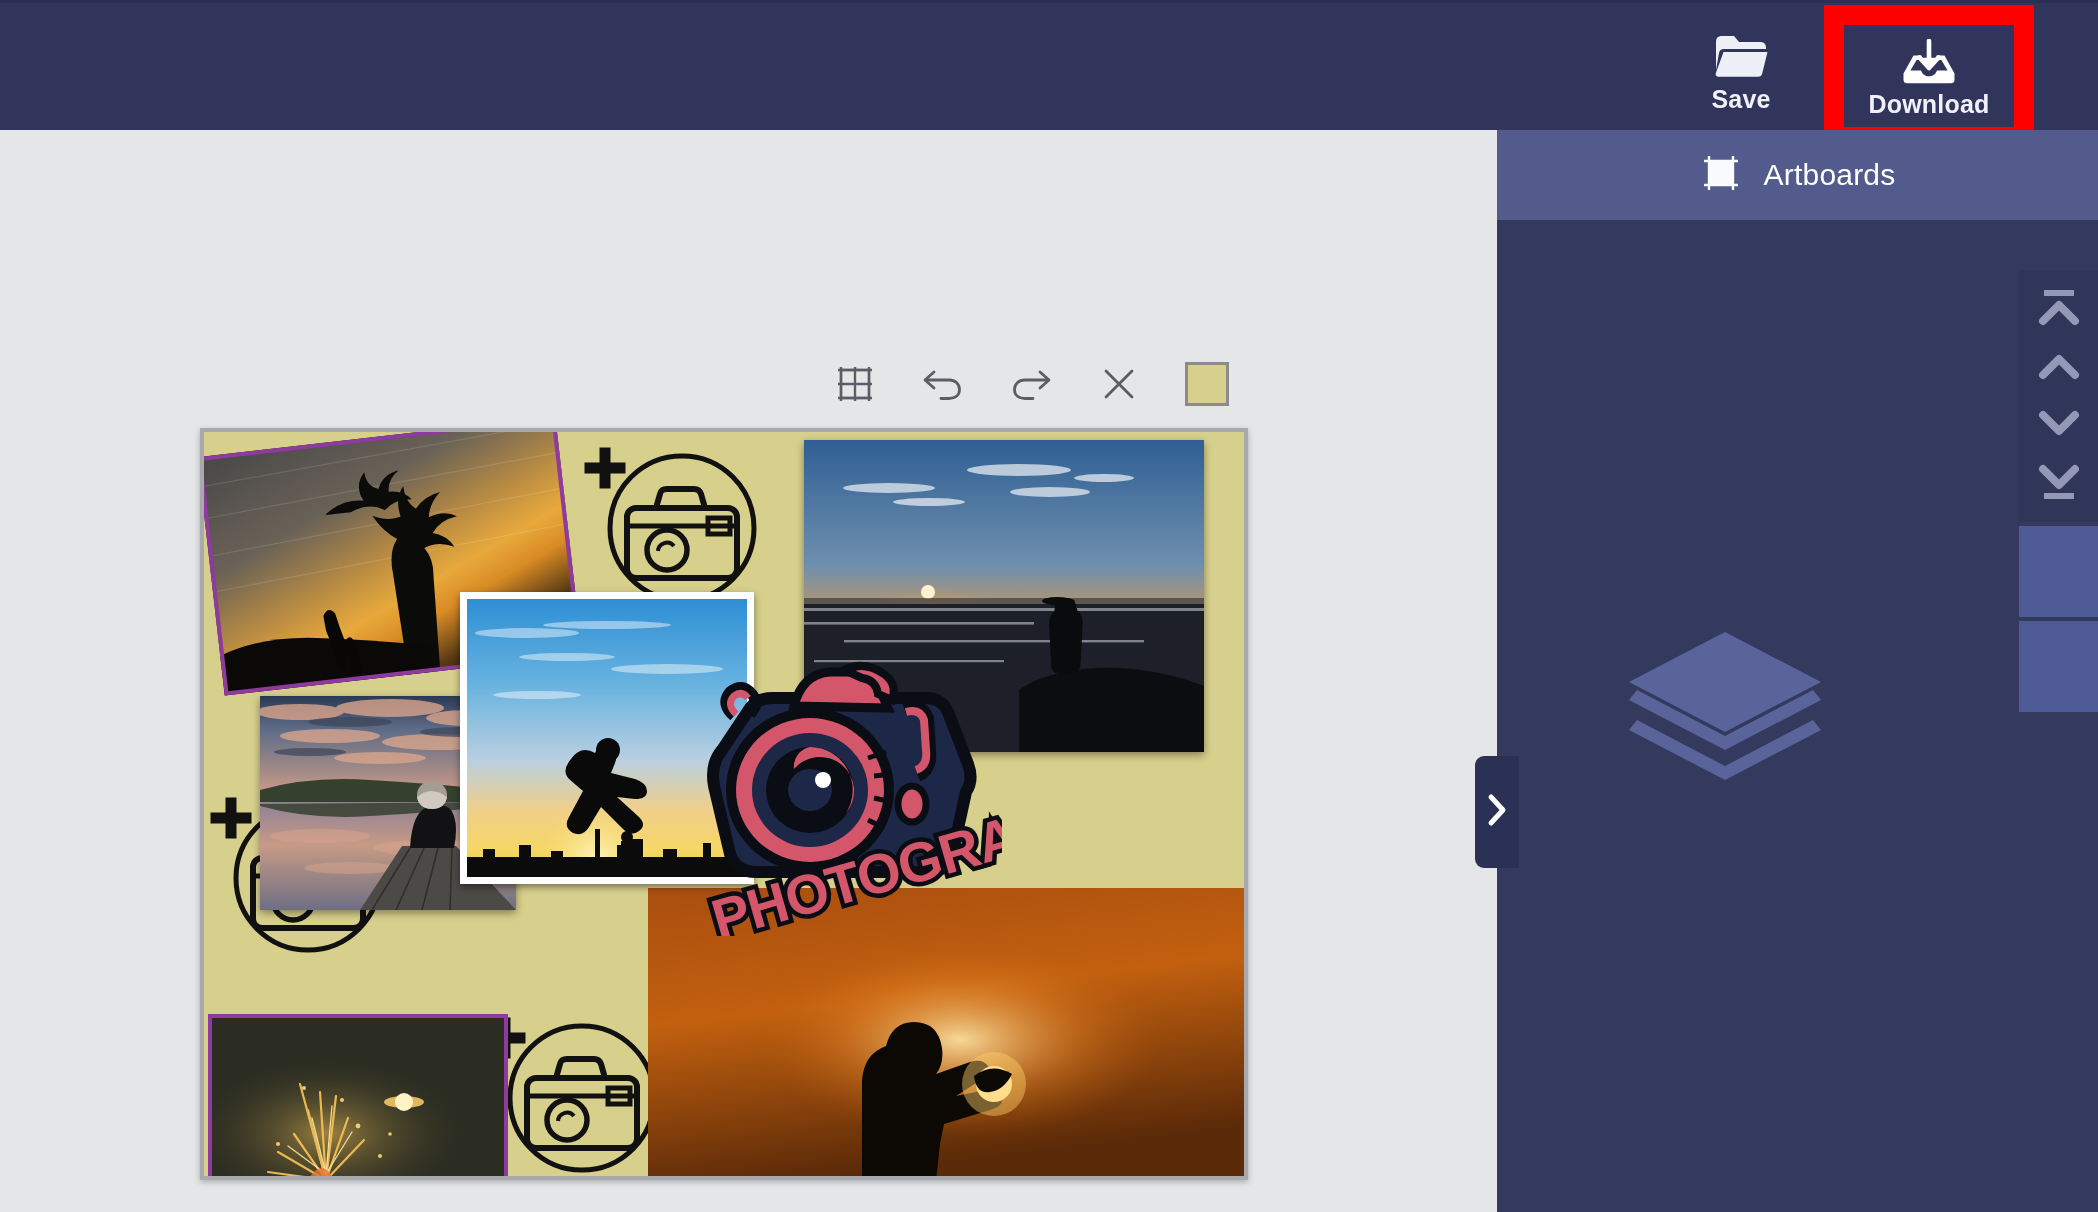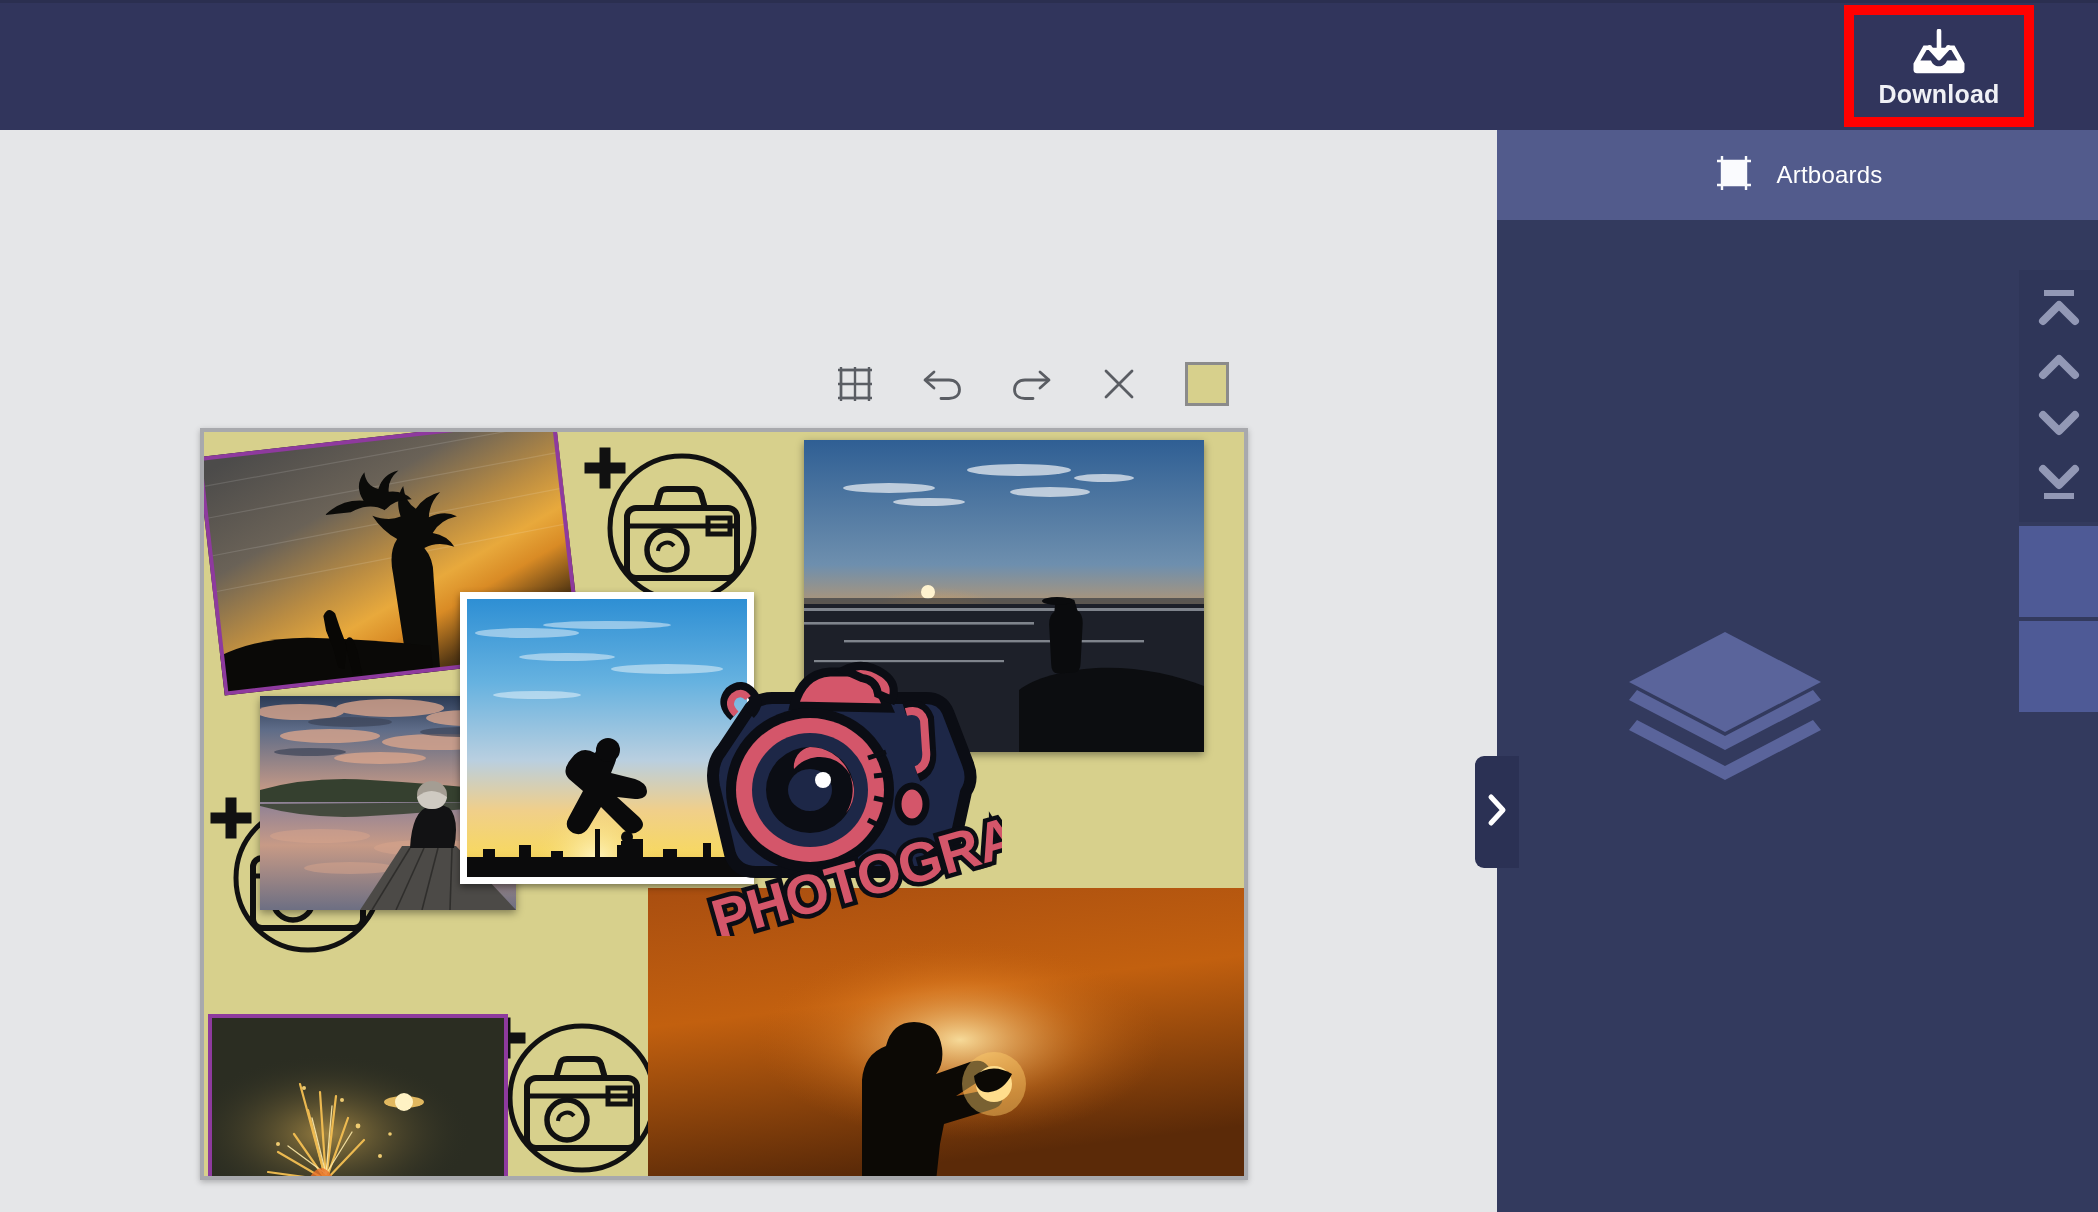--- a/index.html
+++ b/index.html
@@ -35,21 +35,21 @@
     display: flex; align-items: center; justify-content: center;
   }
   .hdr-btn .hlabel {
     font-size: 25px; font-weight: bold;
     letter-spacing: .2px; line-height: 1;
   }
   
   .highlight-box {
     border: 10px solid #ff0000;
     background: #ff0000;
-    padding: 0;
+    padding: 10px;
     margin-right: 64px;
     margin-top: 2px;
     display: flex;
     align-items: center; justify-content: center;
   }
   .highlight-box .hdr-btn {
     background: #31355c;
     width: 170px; height: 102px;
     gap: 4px;
   }
@@ -116,21 +116,21 @@
     display: flex; align-items: center; justify-content: center;
     gap: 22px;
     color: #ffffff;
     cursor: pointer;
     position: relative;
   }
   .panel-tab + .panel-tab::before {
     content: ""; position: absolute; left: 0; top: 18px;
     width: 3px; height: 54px; background: #6f77a8;
   }
-  .panel-tab .tlabel { font-size: 24px; letter-spacing: .2px; }
+  .panel-tab .tlabel { font-size: 30px; letter-spacing: .2px; }
   .panel-body {
     position: relative;
     height: 992px;
     background: #333a5e;
   }
   .layers-watermark {
     position: absolute;
     left: 128px; top: 408px;
     opacity: 1;
   }
@@ -169,20 +169,29 @@
     cursor: pointer;
     z-index: 30;
   }
 </style>
 </head>
 <body>
 
 <div class="app-header">
   <div class="header-actions">
 
+    <div class="hdr-btn" id="save-btn">
+      <span class="hicon">
+        <svg width="54" height="46" viewBox="0 0 54 46">
+          <path d="M2 10 C2 6 4 4 8 4 L20 4 L25 10 L46 10 C50 10 52 12 52 16 L52 17 L10 17 C7 17 5.5 18.4 5 21 L2 38 Z" fill="#eef0f7"></path>
+          <path d="M9.5 20 L53.5 20 L48.2 41.5 C47.7 43.6 46.2 44.8 44 44.8 L4.6 44.8 C2.4 44.8 1.3 43.4 1.8 41.3 Z" fill="#eef0f7"></path>
+        </svg>
+      </span>
+      <span class="hlabel">Save</span>
+    </div>
 
     <div class="highlight-box">
       <div class="hdr-btn">
         <span class="hicon">
           <svg width="52" height="46" viewBox="0 0 52 46">
             <path d="M26 2 L26 24 M26 29 L16.5 18.5 M26 29 L35.5 18.5" stroke="#ffffff" stroke-width="4.6" fill="none" stroke-linecap="round" stroke-linejoin="round"></path>
             <path d="M26 29 L17 18.8 L35 18.8 Z" fill="#ffffff"></path>
             <path d="M10.5 16.5 L18.5 16.5 L18.5 21 L13.6 21 L7.4 31.5 L18 31.5 C19.3 35.2 22.3 37.3 26 37.3 C29.7 37.3 32.7 35.2 34 31.5 L44.6 31.5 L38.4 21 L33.5 21 L33.5 16.5 L41.5 16.5 L51.5 34.5 L51.5 41 C51.5 43 50 44.3 48 44.3 L4 44.3 C2 44.3 0.5 43 0.5 41 L0.5 34.5 Z" fill="#ffffff"></path>
           </svg>
         </span>

